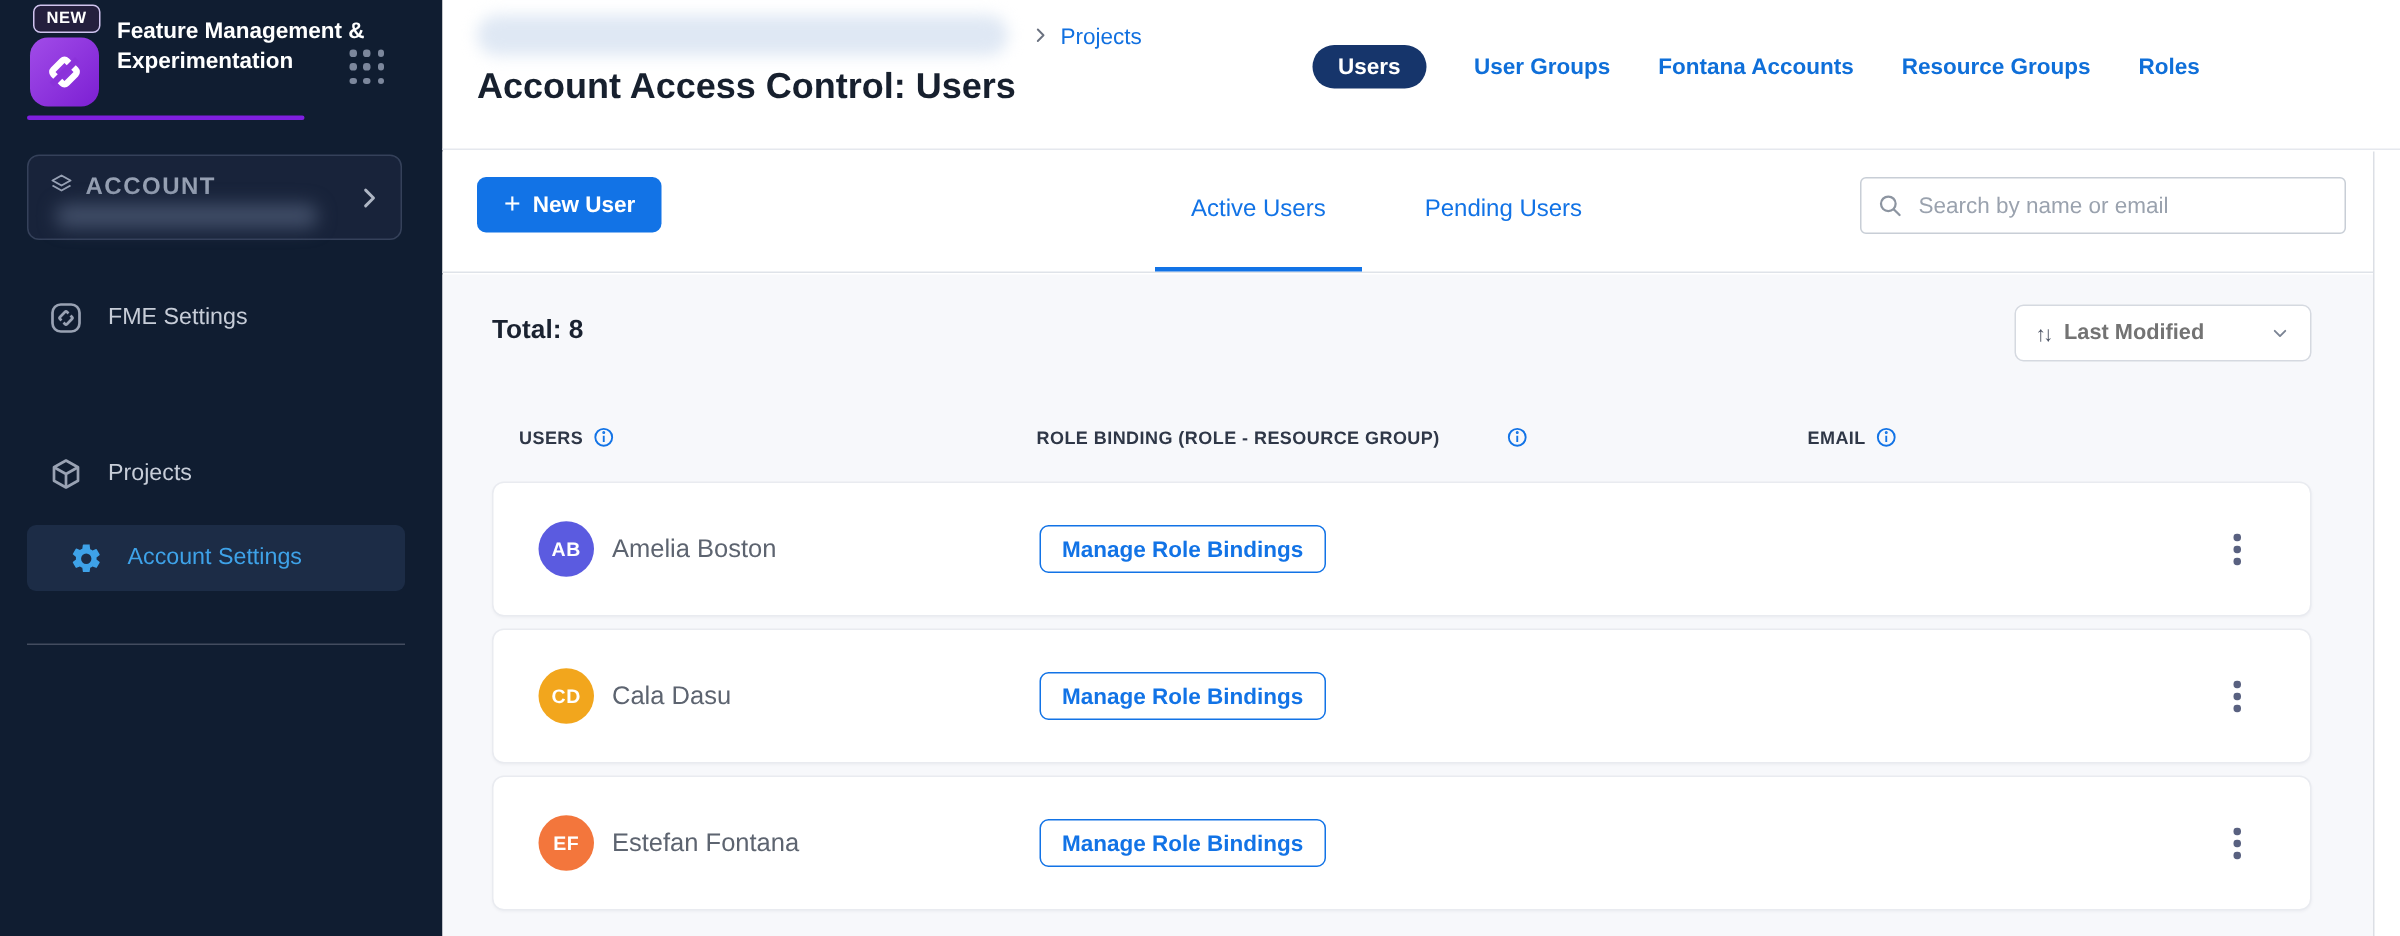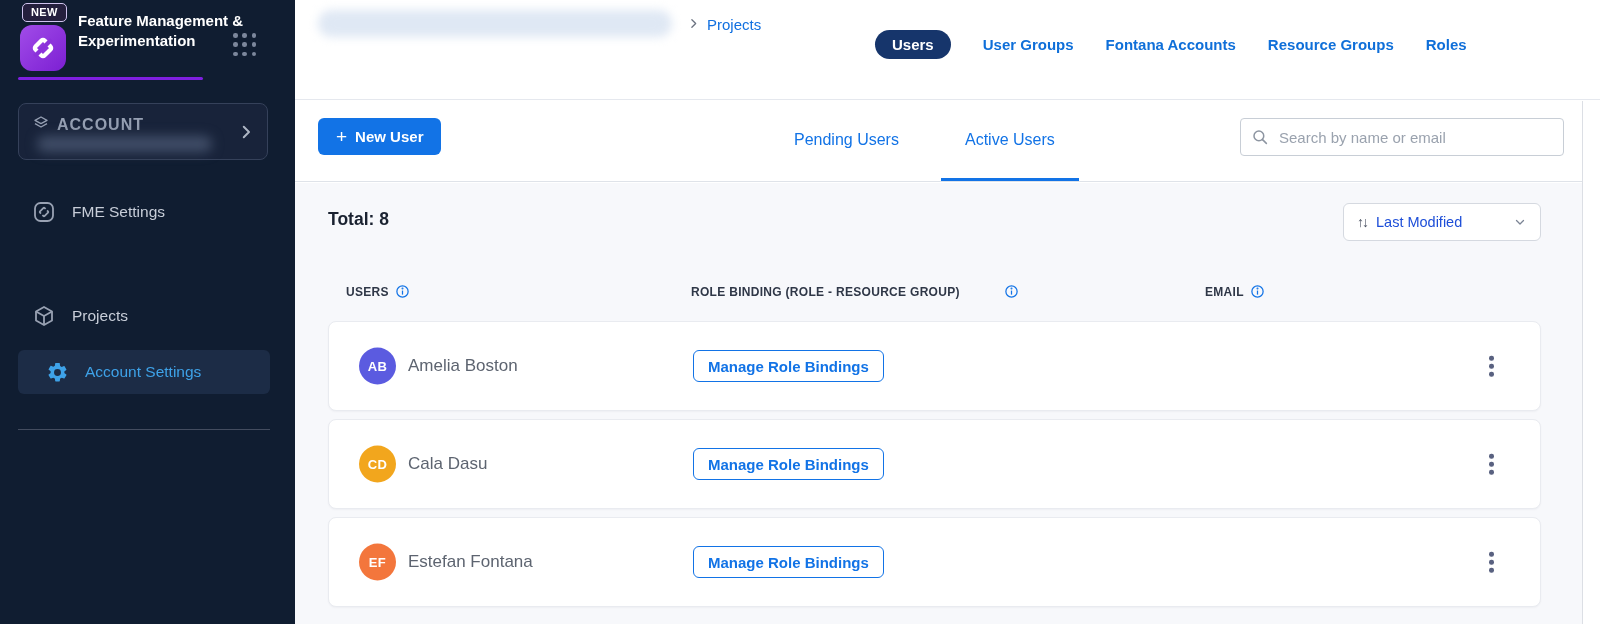--- a/index.html
+++ b/index.html
@@ -66,21 +66,21 @@
 
   
   .content { position:absolute; left:295px; top:183px; width:1287px; height:441px; background:#f7f8fb; }
   .right-gutter { position:absolute; left:1582px; top:101px; width:18px; height:523px; background:#fff;
                   border-left:1px solid #dcdfe5; }
   .total { position:absolute; left:33px; top:26px; font-size:17.5px; font-weight:700; color:#1a2230; }
   .sort-dd { position:absolute; left:1048px; top:20px; width:198px; height:38px; background:#fff;
              border:1px solid #d5d9e0; border-radius:6px; display:flex; align-items:center; gap:9px;
              padding:0 13px; cursor:pointer; }
   .sort-arrows { font-size:14px; color:#4a5262; letter-spacing:-2px; }
-  .sort-label { flex:1; font-size:14.5px; color:#1d4ed8; }
+  .sort-label { flex:1; font-size:14.5px; color:#737373;font-weight:bold; }
 
   .thead { position:absolute; top:101px; display:flex; align-items:center; gap:6px;
            font-size:12px; font-weight:700; letter-spacing:.3px; color:#2f3747; }
   .col-users { left:51px; } .col-role { left:396px;gap:44px; } .col-email { left:910px; }
 
   .rows { position:absolute; left:33px; top:138px; width:1213px; }
   .user-card { position:relative; height:90px; background:#fff; border:1px solid #e9ebf0; border-radius:8px;
                margin-bottom:8px; box-shadow:0 1px 2px rgba(16,24,40,.04); }
   .avatar { position:absolute; left:30px; top:50%; transform:translateY(-50%); width:37px; height:37px;
             border-radius:50%; display:flex; align-items:center; justify-content:center;
@@ -175,39 +175,40 @@
 </aside>
 
 <header class="main-header">
   <span class="crumb-blur"></span>
   <span class="crumb-chevron">
     <svg width="13" height="13" viewBox="0 0 24 24" fill="none" stroke="#6b7280" stroke-width="2.4" stroke-linecap="round" stroke-linejoin="round">
         <polyline points="9,5 16,12 9,19"></polyline>
       </svg>
   </span>
   <a class="crumb-link">Projects</a>
+  <h1 class="page-title">Account Access Control: Users</h1>
 
   <nav class="top-nav">
     <a class="pill">Users</a>
     <a>User Groups</a>
     <a>Fontana Accounts</a>
     <a>Resource Groups</a>
     <a>Roles</a>
   </nav>
 </header>
 
 <div class="toolbar">
   <button class="new-user-btn">
     <span class="plus">+</span>
     <span>New User</span>
   </button>
 
   <div class="tabset">
+    <div class="tab active">Active Users</div>
     <div class="tab">Pending Users</div>
-    <div class="tab active">Active Users</div>
   </div>
 
   <div class="search-wrap">
     <input type="text" placeholder="Search by name or email" style="">
     <span class="search-ico">
       <svg width="18" height="18" viewBox="0 0 24 24" fill="none" stroke="#8d95a1" stroke-width="2" stroke-linecap="round">
         <circle cx="10.5" cy="10.5" r="6.5"></circle>
           <line x1="15.5" y1="15.5" x2="20.5" y2="20.5"></line>
       </svg>
     </span>

